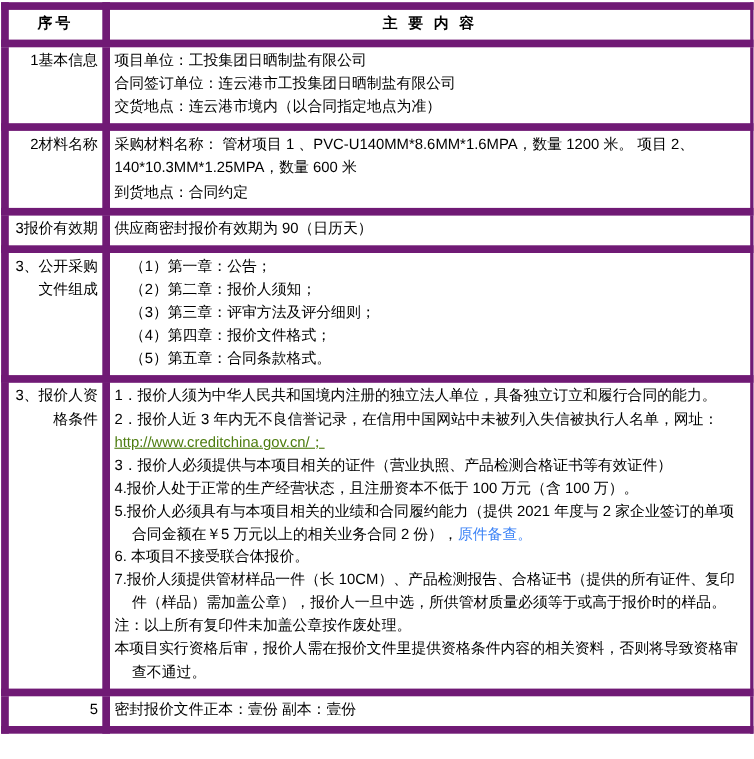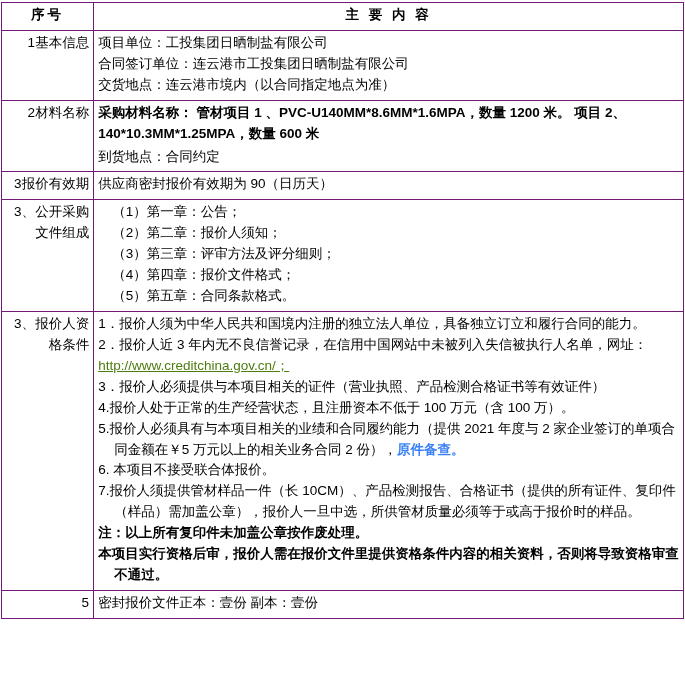--- a/index.html
+++ b/index.html
@@ -14,21 +14,21 @@
     color: #000000;
     overflow: hidden;
   }
   table.doc-table {
     border-collapse: collapse;
     width: 683px;
     margin: 2px 0 0 1px;
     table-layout: fixed;
   }
   table.doc-table td {
-    border: 1px solid #701a75;
+    border: 7px solid #701a75;
     vertical-align: top;
     padding: 2px 4px 4px 4px;
     font-size: 13.5px;
     line-height: 1.55;
   }
   col.c-label { width: 92px; }
   col.c-content { width: 589px; }
 
   td.label-cell {
     text-align: right;
@@ -38,21 +38,21 @@
     text-align: center;
     font-weight: bold;
     font-size: 14px;
     padding-top: 5px;
     padding-bottom: 5px;
   }
   td.header-cell.spread {
     letter-spacing: 3px;
   }
   .line { display: block; }
-  .b { font-weight: bold; }
+  .b { font-weight: normal; }
   .link {
     color: #4d7c0f;
     word-break: break-all;
   }
   .indent1 { padding-left: 14px; display: block; }
   .hang {
     display: block;
     padding-left: 16px;
     text-indent: -16px;
   }

